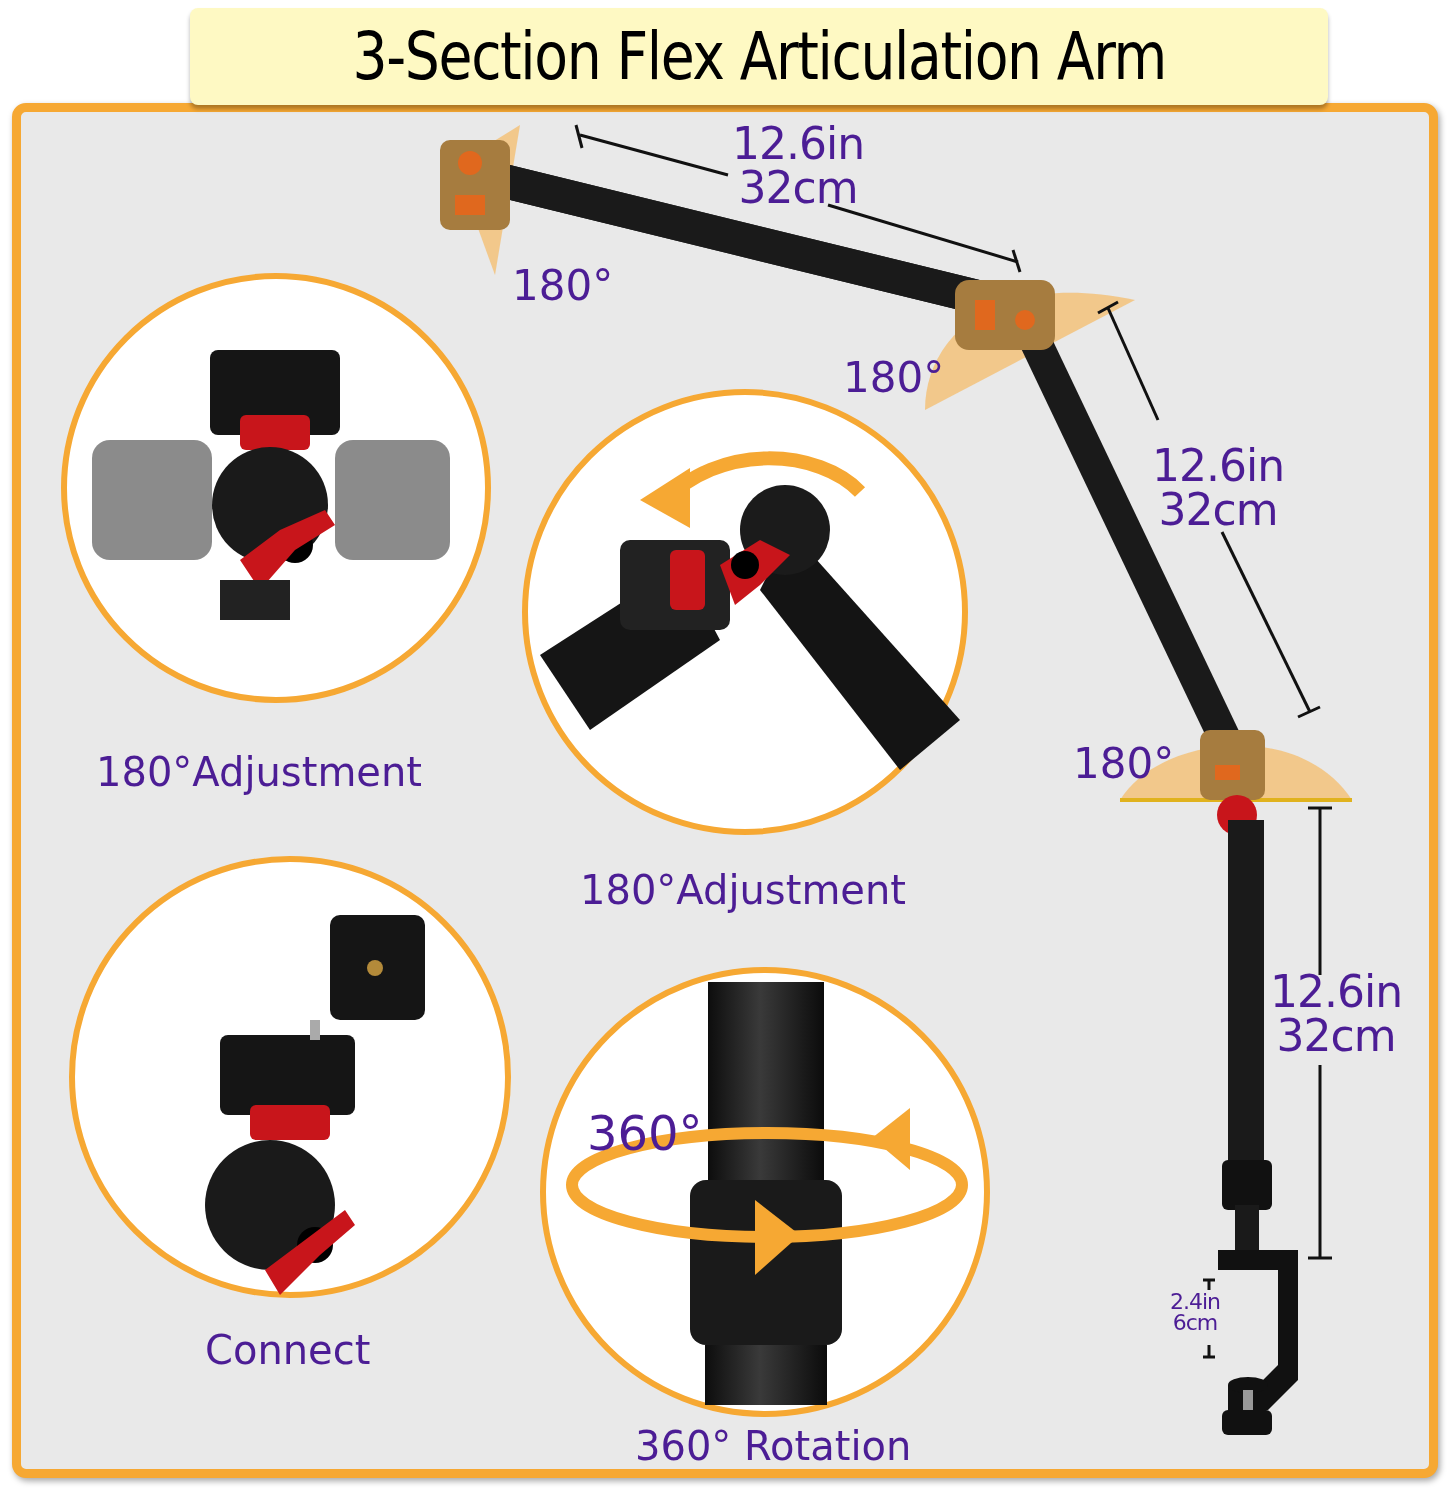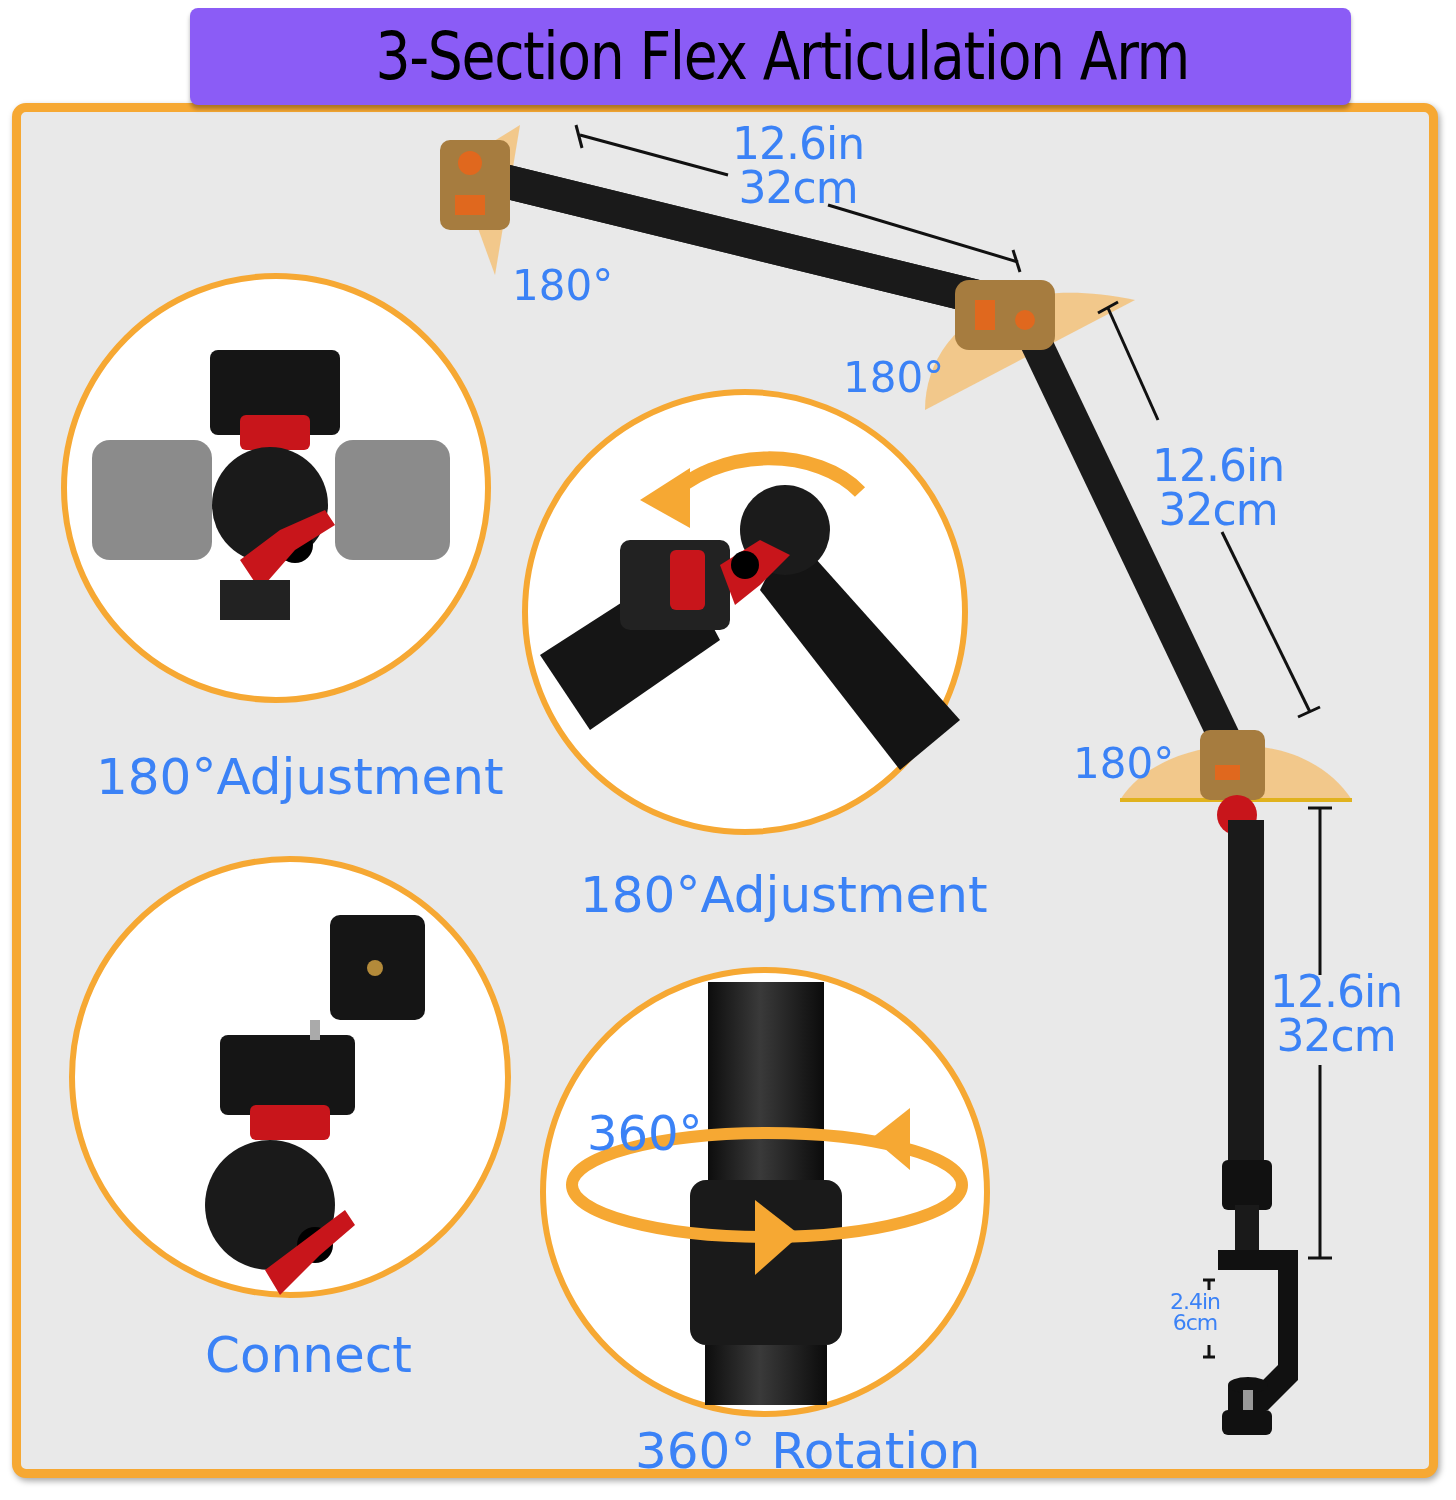--- a/index.html
+++ b/index.html
@@ -1,24 +1,24 @@
 <!DOCTYPE html>
 <html><head>
 <meta charset="utf-8">
 <style>
   html,body{margin:0;padding:0;}
   body{width:1456px;height:1500px;background:#ffffff;position:relative;overflow:hidden;font-family:"DejaVu Sans","Liberation Sans",sans-serif;color:#111;}
   .frame{position:absolute;left:12px;top:103px;width:1426px;height:1375px;background:#e9e9e9;border:9px solid #f6a833;border-radius:14px;box-sizing:border-box;box-shadow:2px 3px 6px rgba(0,0,0,.35);}
-  .banner{position:absolute;left:190px;top:8px;width:1138px;height:97px;background:#8b5cf6;border-radius:8px;box-shadow:0 4px 4px rgba(0,0,0,.3);display:flex;align-items:center;justify-content:center;z-index:3;padding-left:23px;}
+  .banner{position:absolute;left:190px;top:8px;width:1138px;height:97px;background:#fef9c3;border-radius:8px;box-shadow:0 4px 4px rgba(0,0,0,.3);display:flex;align-items:center;justify-content:center;z-index:3;}
   .banner span{font-family:"DejaVu Sans Condensed","DejaVu Sans",sans-serif;font-size:66px;font-weight:normal;letter-spacing:-1.5px;color:#000;transform:scaleX(.93);white-space:nowrap;}
   svg.art{position:absolute;left:0;top:0;z-index:2;}
-  .t{position:absolute;z-index:4;white-space:nowrap;color:#3b82f6;line-height:1;}
+  .t{position:absolute;z-index:4;white-space:nowrap;color:#4c1d95;line-height:1;}
   .dim{font-size:44px;text-align:center;letter-spacing:-1px;}
   .deg{font-size:42px;margin-top:25px;}
-  .cap{font-size:50px;}
+  .cap{font-size:40px;}
   .small{font-size:22px;text-align:center;letter-spacing:-1px;line-height:.95;}
 </style>
 </head>
 <body>
 
 <div class="frame"></div>
 <div class="banner">
   <span>3-Section Flex Articulation Arm</span>
 </div>
 

